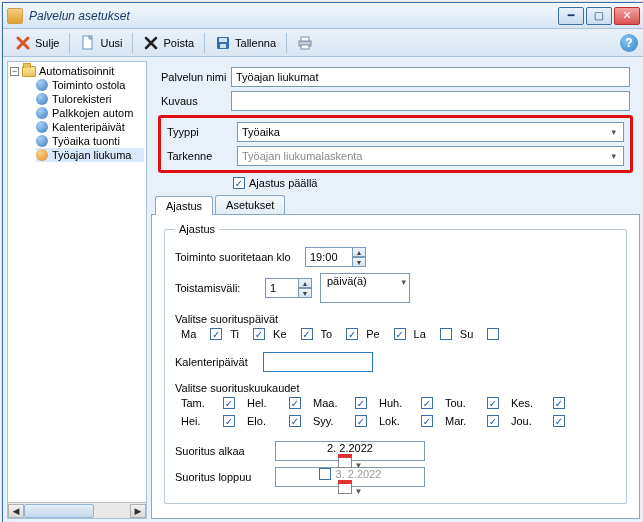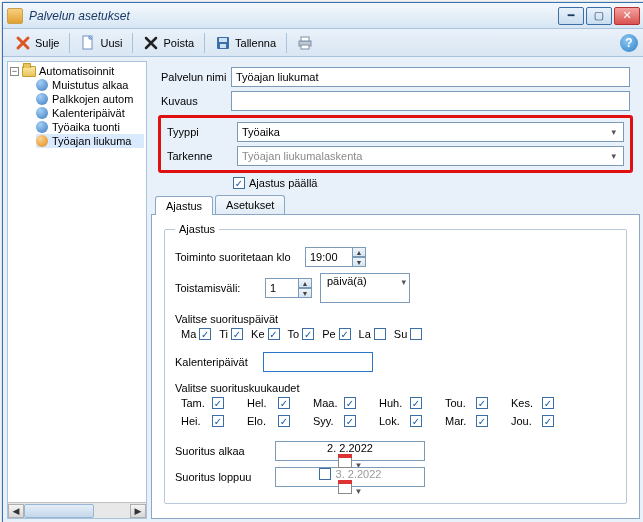--- a/index.html
+++ b/index.html
@@ -53,21 +53,21 @@
   .frow .flabel2 { width:130px;}
   .time-spin, .num-spin { display:flex; align-items:center;}
   .time-spin input, .num-spin input { width:48px; height:20px; border:1px solid #7a9ab8; padding:1px 4px; text-align:left;}
   .num-spin input { width:34px;}
   .spin-btns { display:flex; flex-direction:column; margin-left:-1px;}
   .spin-btns span { width:14px; height:10px; border:1px solid #7a9ab8; background:linear-gradient(#eef4fb,#d6e4f1); font-size:7px; display:flex; align-items:center; justify-content:center; color:#444;}
   .sel-unit { height:30px; border:1px solid #7a9ab8; padding:1px 20px 1px 6px; margin-left:8px; position:relative; min-width:90px;}
   .sel-unit .chev { position:absolute; right:3px; top:3px; font-size:9px; color:#555;}
   .subhdr { margin:10px 0 3px 0;}
   .days-row { display:flex; align-items:center; gap:8px; flex-wrap:wrap; margin-left:6px;}
-  .dcb { display:inline-flex; align-items:center; gap:3px;}
+  .dcb { display:inline-flex; align-items:center; gap:14px;}
   .txt-small { width:110px; height:20px; border:1px solid #2b76c5; padding:1px 4px; background:#fff;}
   .date-field { display:flex; align-items:center; width:150px; height:20px; border:1px solid #7a9ab8; padding:0 4px; justify-content:space-between; background:#fff;flex-direction:column;}
   .date-field.disabled { color:#9a9a9a;}
   .cal-ic { width:14px; height:14px; display:inline-block; position:relative;}
   .cal-ic::before { content:""; position:absolute; inset:0; border:1px solid #888; background:#fff;}
   .cal-ic::after { content:""; position:absolute; top:0; left:0; right:0; height:4px; background:#d33;}
   .cal-drop { font-size:8px; color:#555; margin-left:3px;}
   svg.ico { width:16px; height:16px;}
 </style>
 </head>
@@ -128,21 +128,25 @@
     <div class="sidebar">
       <div class="tree">
         <div class="tree-root">
           <span class="tbox">−</span>
           <span class="folder-icon"></span>
           <span>Automatisoinnit</span>
         </div>
         <div class="tree-items" id="tree-items">
             <div class="tree-item">
               <span class="dot blue"></span>
-              <span>Muistutus alkaa</span>
+              <span>Toiminto ostola</span>
+            </div>
+            <div class="tree-item">
+              <span class="dot blue"></span>
+              <span>Tulorekisteri</span>
             </div>
             <div class="tree-item">
               <span class="dot blue"></span>
               <span>Palkkojen autom</span>
             </div>
             <div class="tree-item">
               <span class="dot blue"></span>
               <span>Kalenteripäivät</span>
             </div>
             <div class="tree-item">

